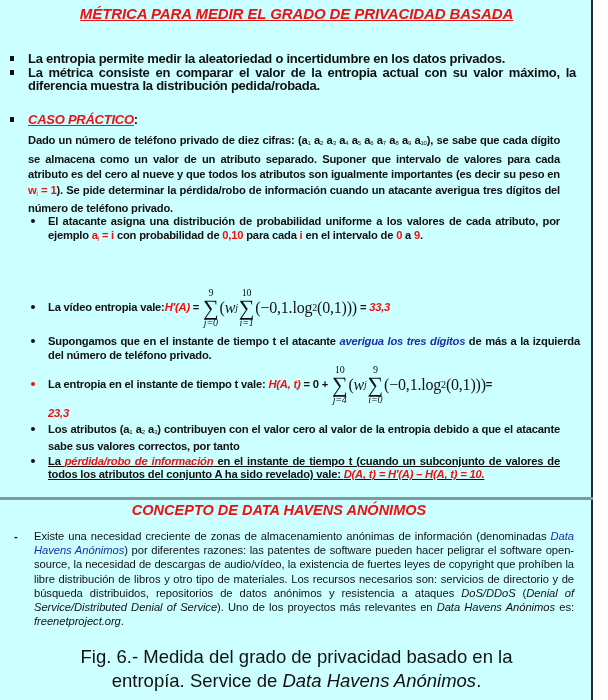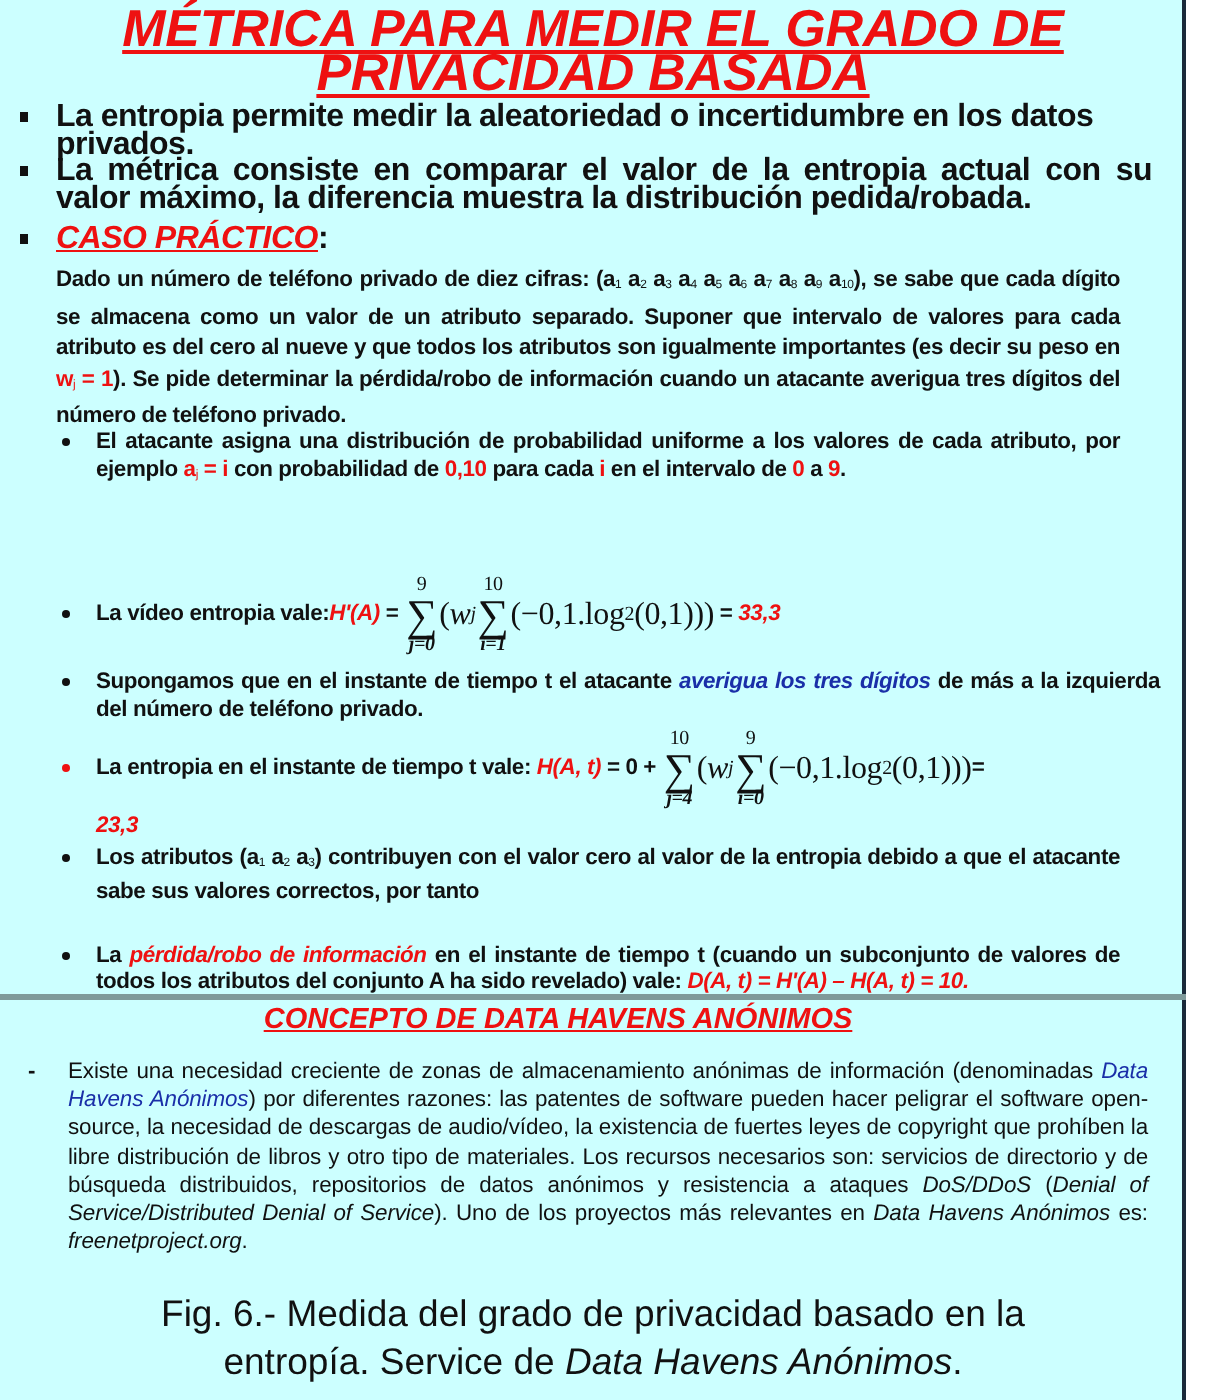--- a/index.html
+++ b/index.html
@@ -16,26 +16,26 @@
     border-right: 2px solid #1a2a3a;
     box-sizing: border-box;
   }
   .divider {
     position: absolute; left: 0; top: 497px; width: 593px; height: 3px;
     background: #7f9a9a;
   }
   .title {
     position: absolute; left: 0; top: 3px; width: 593px;
     text-align: center; color: #ee1111; font-weight: bold; font-style: italic;
-    font-size: 26px; line-height: 22px; text-decoration: underline;
+    font-size: 15px; line-height: 22px; text-decoration: underline;
     letter-spacing: -0.1px;
   }
   .sq-list { position: absolute; left: 10px; top: 52px; width: 566px; margin: 0; padding: 0; list-style: none; }
   .sq-list li, .sq-item {
-    position: relative; padding-left: 18px; font-size: 16px; font-weight: bold;
+    position: relative; padding-left: 18px; font-size: 13px; font-weight: bold;
     line-height: 13.5px; color: #111; letter-spacing: -0.25px;
   }
   .sq {
     position: absolute; left: 0; top: 4px; width: 4px; height: 5px; background: #111;
   }
   .justify { text-align: justify; }
   .caso {
     position: absolute; left: 10px; top: 113px; width: 566px;
   }
   .red { color: #ee1111; }
@@ -58,27 +58,27 @@
   }
   .dot.redd { background: #ee1111; }
   .formula {
     display: inline-flex; align-items: center; font-family: "Liberation Serif", serif;
     font-weight: normal; font-size: 16px; vertical-align: middle; color: #111;
   }
   .sum {
     display: inline-flex; flex-direction: column; align-items: center; line-height: 1; margin: 0 1px;
   }
   .sum .lim { font-size: 10px; font-family: "Liberation Serif", serif; }
-  .sum .lim.it { font-style: italic; font-weight: bold; }
+  .sum .lim.it { font-style: italic; }
   .sum .sig { font-size: 22px; line-height: 20px; }
   .f-it { font-style: italic; }
   .f-sub { font-size: 10px; vertical-align: -3px; }
   .h2 {
     position: absolute; left: 0; top: 501px; width: 558px; text-align: center;
-    color: #ee1111; font-weight: bold; font-style: italic; text-decoration: underline;
+    color: #ee1111; font-weight: bold; font-style: italic; 
     font-size: 14.5px; line-height: 18px;
   }
   .dash-para {
     position: absolute; left: 14px; top: 529px; width: 560px;
     font-size: 11.2px; line-height: 14.2px; text-align: justify; padding-left: 20px; box-sizing: border-box;
     letter-spacing: -0.05px;
   }
   .dash { position: absolute; left: 0; top: 0; font-weight: bold; }
   .caption {
     position: absolute; left: 0; top: 645px; width: 593px; text-align: center;
@@ -182,21 +182,21 @@
   </span>
   <span>=</span>
 </div>
 <div class="dot-item red it" style="position:absolute; left:28px; top:407px; padding-left:20px;">23,3</div>
 
 <ul class="dot-list" style="top:423px;">
   <li class="dot-item">
     <span class="dot"></span>
     <span>Los atributos (a</span><sub>1</sub> a<sub>2</sub> a<sub>3</sub><span>) contribuyen con el valor cero al valor de la entropia debido a que el atacante sabe sus valores correctos, por tanto</span>
   </li>
-  <li class="dot-item" style="margin-top:18px;">
+  <li class="dot-item" style="margin-top:1px;text-decoration:underline;">
     <span class="dot"></span>
     <span>La </span><span class="red it">pérdida/robo de información</span><span> en el instante de tiempo t (cuando un subconjunto de valores de todos los atributos del conjunto A ha sido revelado) vale: </span><span class="red it">D(A, t) = H'(A) – H(A, t) = 10.</span>
   </li>
 </ul>
 
 <div class="h2">CONCEPTO DE DATA HAVENS ANÓNIMOS</div>
 
 <div class="dash-para">
   <span class="dash">-</span>
   <span>Existe una necesidad creciente de zonas de almacenamiento anónimas de información (denominadas </span><span class="blue-it">Data Havens Anónimos</span><span>) por diferentes razones: las patentes de software pueden hacer peligrar el software open-source, la necesidad de descargas de audio/vídeo, la existencia de fuertes leyes de copyright que prohíben la libre distribución de libros y otro tipo de materiales. Los recursos necesarios son: servicios de directorio y de búsqueda distribuidos, repositorios de datos anónimos y resistencia a ataques </span><span class="it">DoS/DDoS</span><span> (</span><span class="it">Denial of Service/Distributed Denial of Service</span><span>). Uno de los proyectos más relevantes en </span><span class="it">Data Havens Anónimos</span><span> es: </span><span class="it">freenetproject.org</span><span>.</span>

